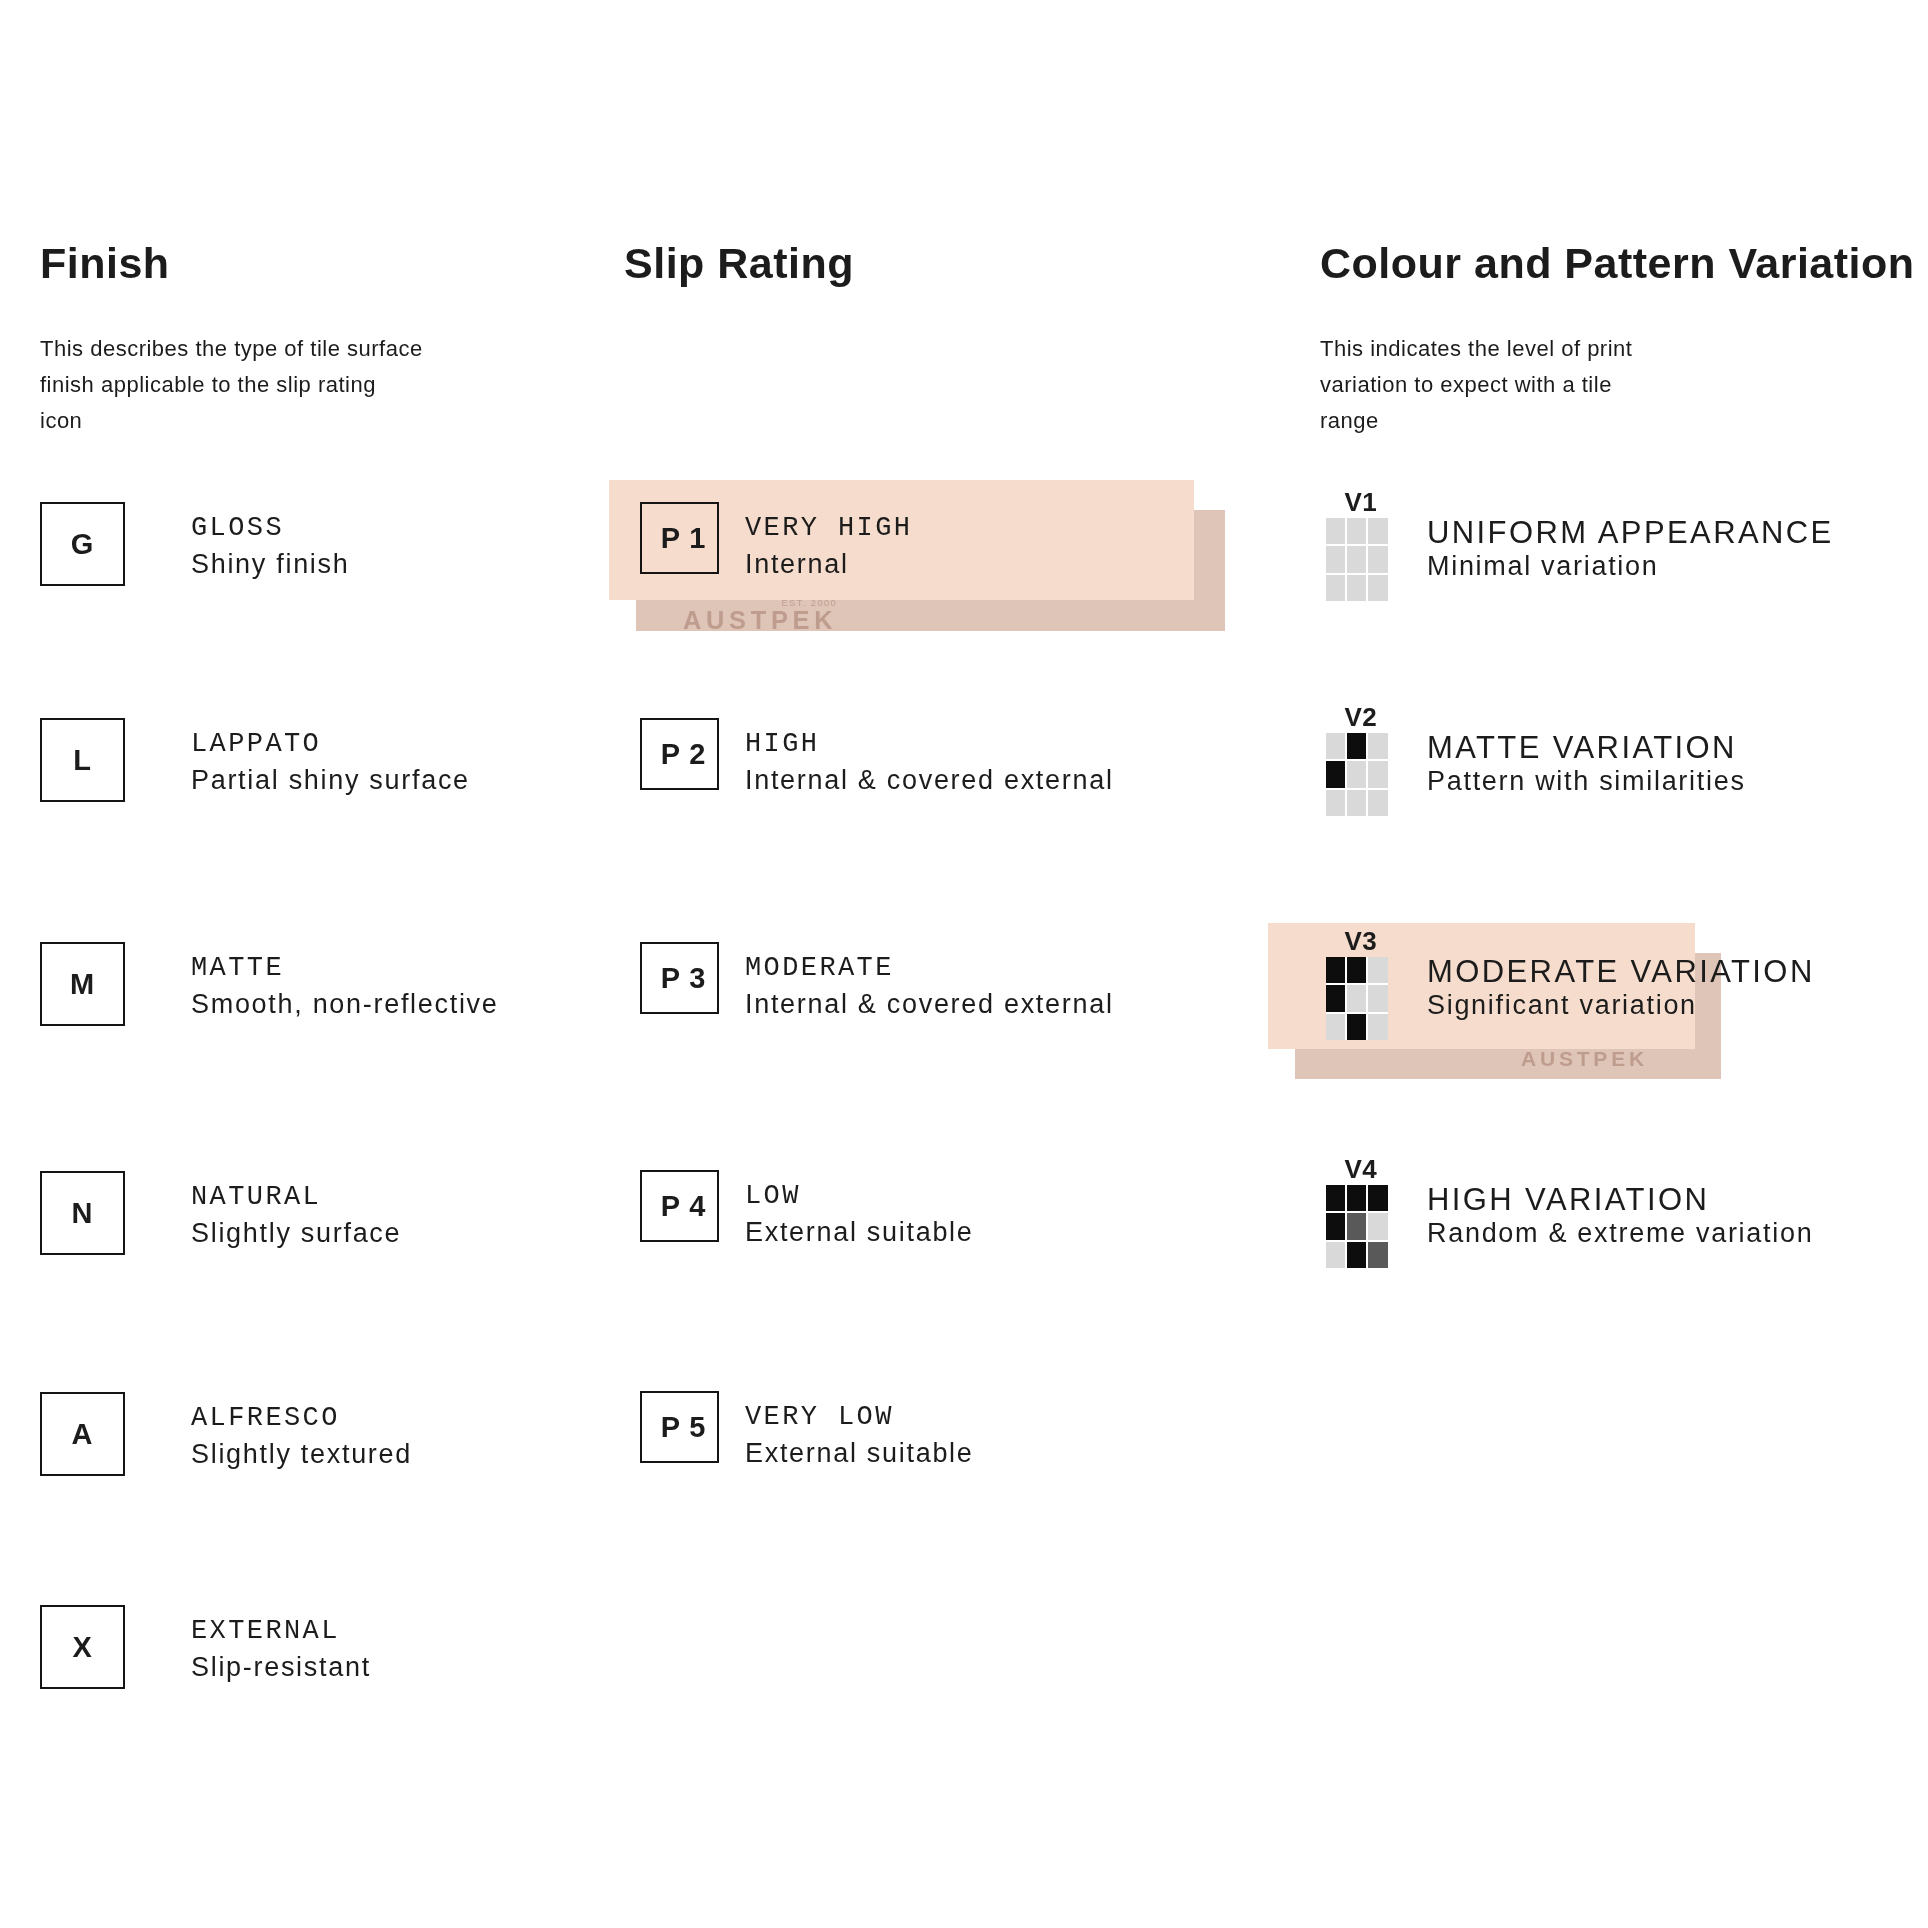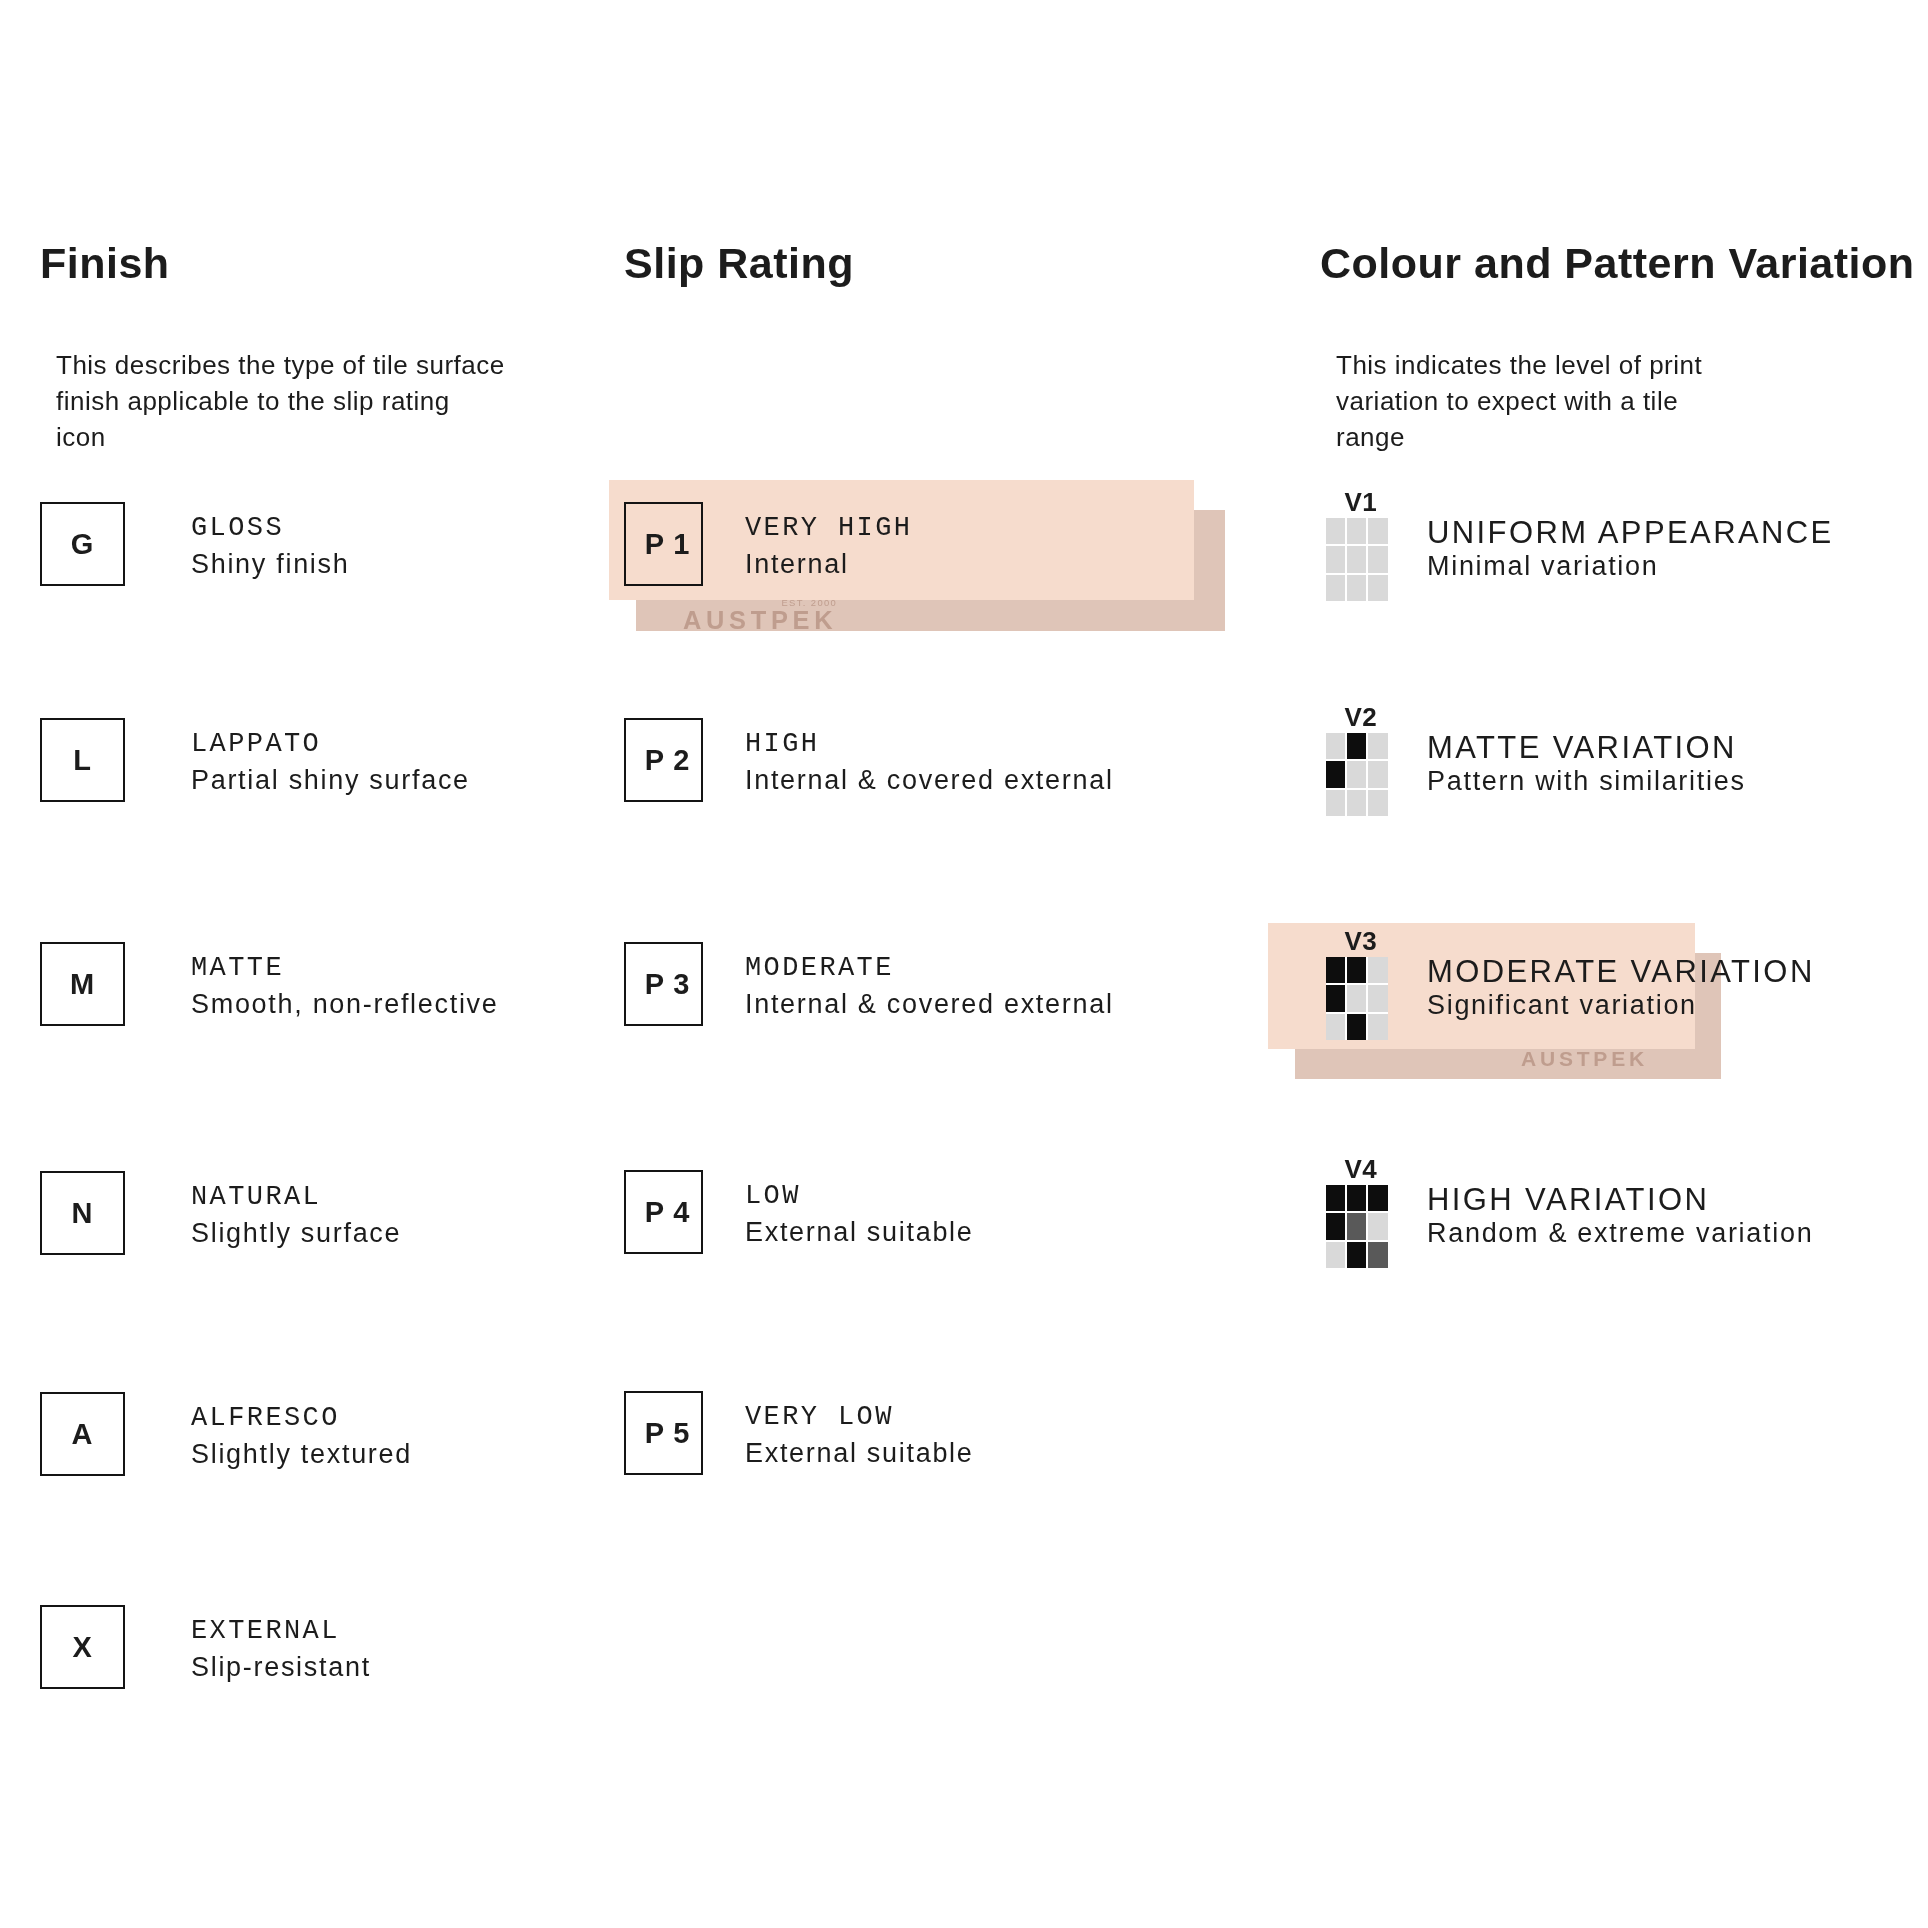--- a/index.html
+++ b/index.html
@@ -6,31 +6,31 @@
   .canvas{
     position:relative;width:1928px;height:1928px;background:#ffffff;
     font-family:"Liberation Sans",sans-serif;color:#1c1c1c;overflow:hidden;
   }
   .col{position:absolute;top:0;height:1928px;}
   #col-finish{left:40px;width:565px;}
   #col-slip{left:624px;width:621px;}
   #col-variation{left:1320px;width:650px;}
 
   .col-title{position:absolute;top:239px;left:0;margin:0;font-size:43px;font-weight:700;letter-spacing:0.5px;white-space:nowrap;}
-  .col-desc{position:absolute;top:331px;left:0;margin:16px;font-size:26px;line-height:36px;letter-spacing:0.5px;white-space:pre-line;}
+  .col-desc{position:absolute;top:331px;left:0;margin:0;font-size:22px;line-height:36px;letter-spacing:0.5px;white-space:pre-line;}
 
   
   .row{position:absolute;left:0;height:113px;width:621px;z-index:2;}
   .code-box{
     position:absolute;top:0;display:flex;align-items:center;justify-content:center;
     border:2.8px solid #141414;box-sizing:border-box;background:transparent;
     font-weight:700;font-size:29px;letter-spacing:0.9px;white-space:pre;
   }
   .finish-box{left:0;width:85px;height:84px;}
-  .slip-box{left:0;width:79px;height:84px;padding-left:8px;}
+  .slip-box{left:16px;width:79px;height:72px;padding-left:8px;}
   .row-text{position:absolute;top:0;}
   .finish-text{left:151px;}
   .slip-text{left:121px;}
   .row-name{position:absolute;top:11.3px;left:0;font-size:27px;letter-spacing:2.4px;white-space:nowrap;font-family:Liberation Mono, monospace;}
   .row-desc{position:absolute;top:47px;left:0;font-size:27px;letter-spacing:1.7px;white-space:nowrap;}
 
   
   .f1{top:502px;} .f2{top:718px;} .f3{top:942px;} .f4{top:1171px;} .f5{top:1392px;} .f6{top:1605px;}
   
   .s1{top:502px;} .s2{top:718px;} .s3{top:942px;} .s4{top:1170px;} .s5{top:1391px;}

